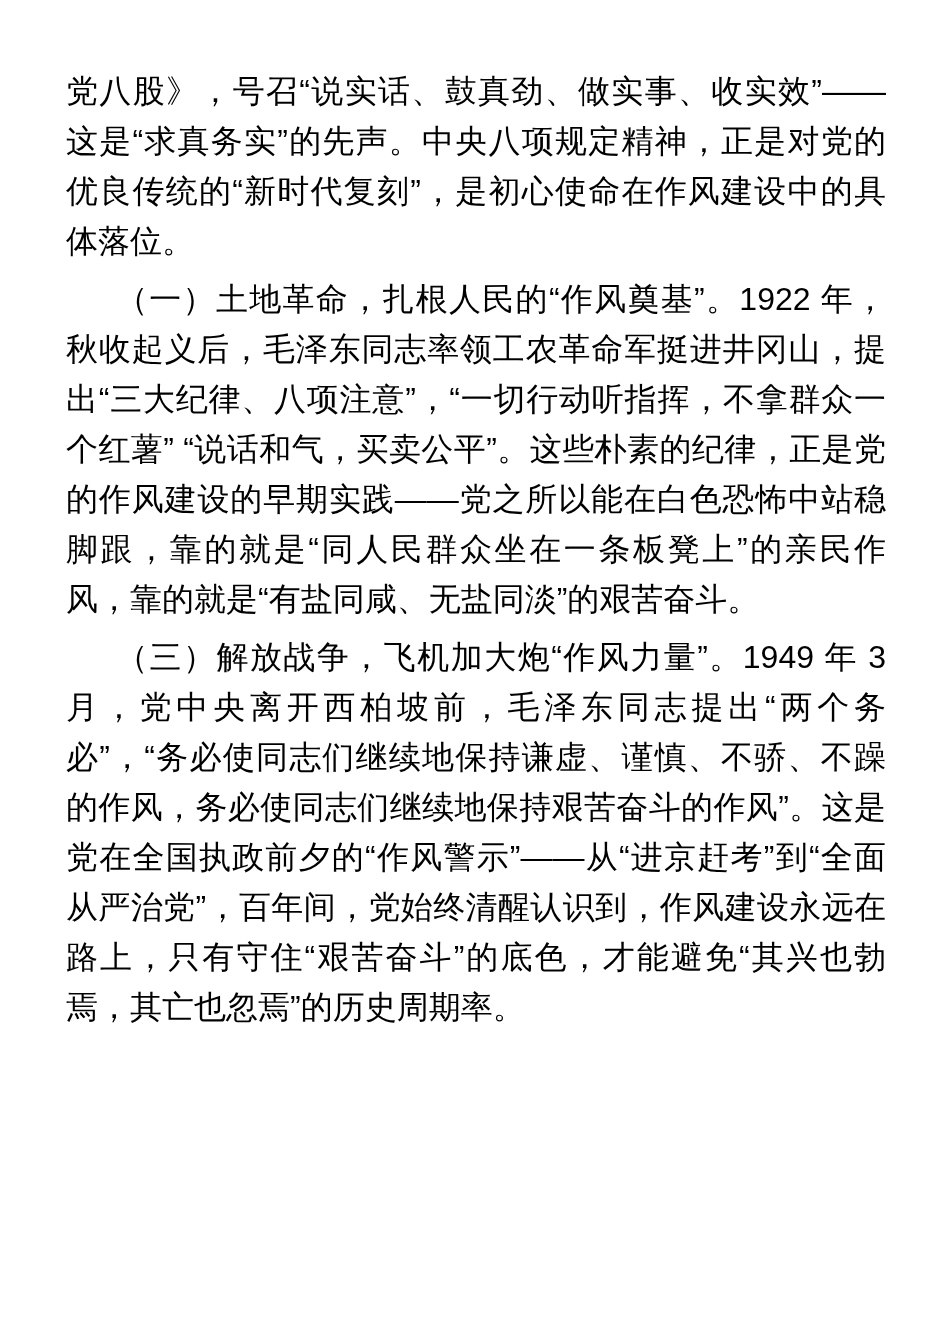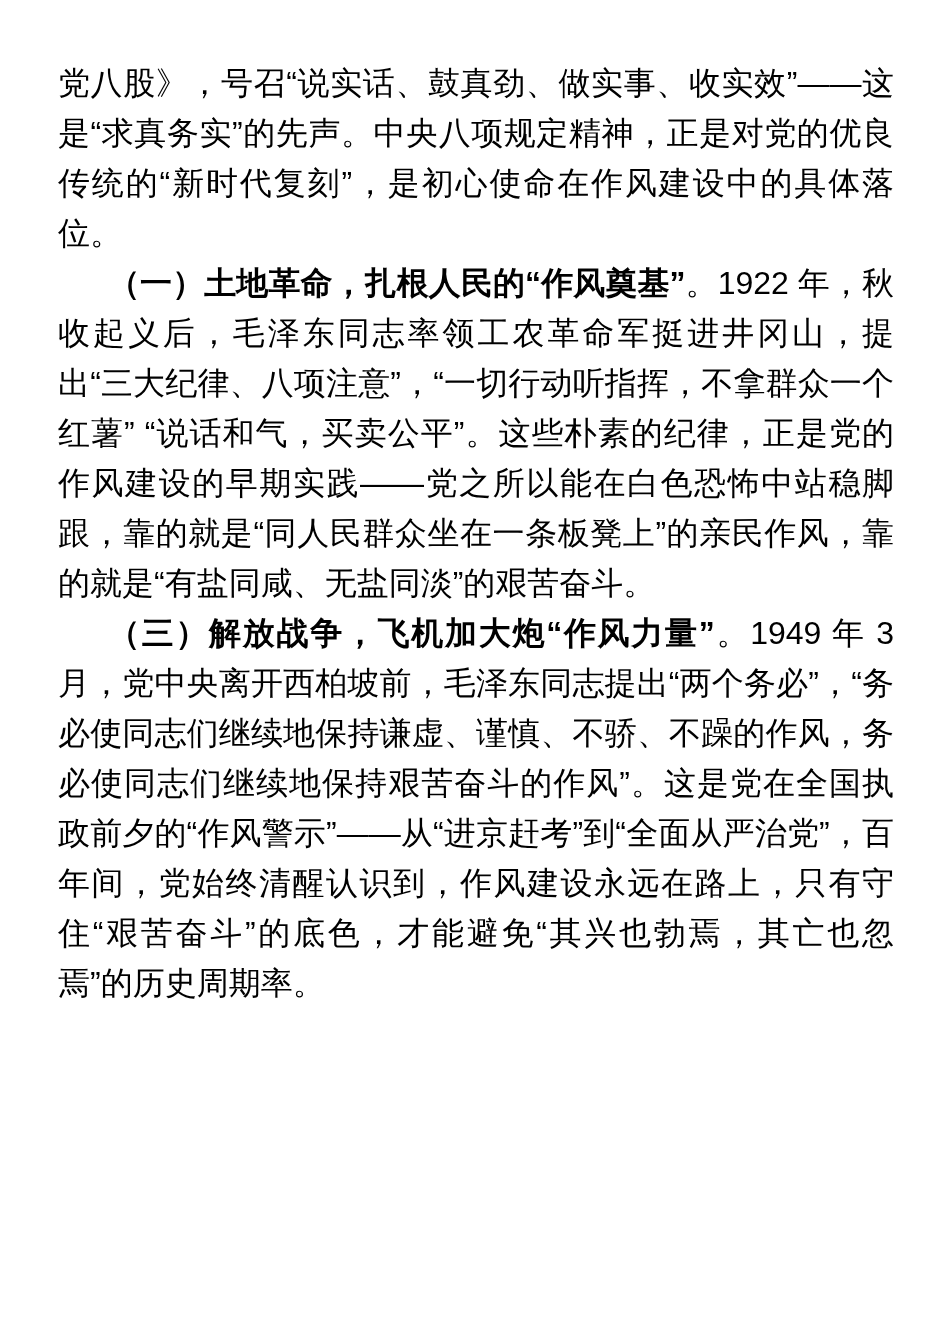--- a/index.html
+++ b/index.html
@@ -18,34 +18,34 @@
     position: absolute;
     left: 58px;
     top: 58px;
     width: 836px;
     color: #000000;
     font-size: 32px;
     line-height: 50px;
     text-align: justify;
   }
   .doc-page p, .doc-page h2 {
-    margin: 0;
+    margin: 8px;
     padding: 0;
     font-size: 32px;
     line-height: 50px;
     font-weight: 400;
   }
   .para-indent {
     text-indent: 50px;
   }
   .para-noindent {
     text-indent: 0;
   }
   .lead-bold {
-    font-weight: 700;
+    font-weight: 400;
   }
 </style>
 </head>
 <body>
 
 <div class="doc-page">
 
   <p class="para-noindent">党八股》，号召“说实话、鼓真劲、做实事、收实效”——这是“求真务实”的先声。中央八项规定精神，正是对党的优良传统的“新时代复刻”，是初心使命在作风建设中的具体落位。</p>
 
 

